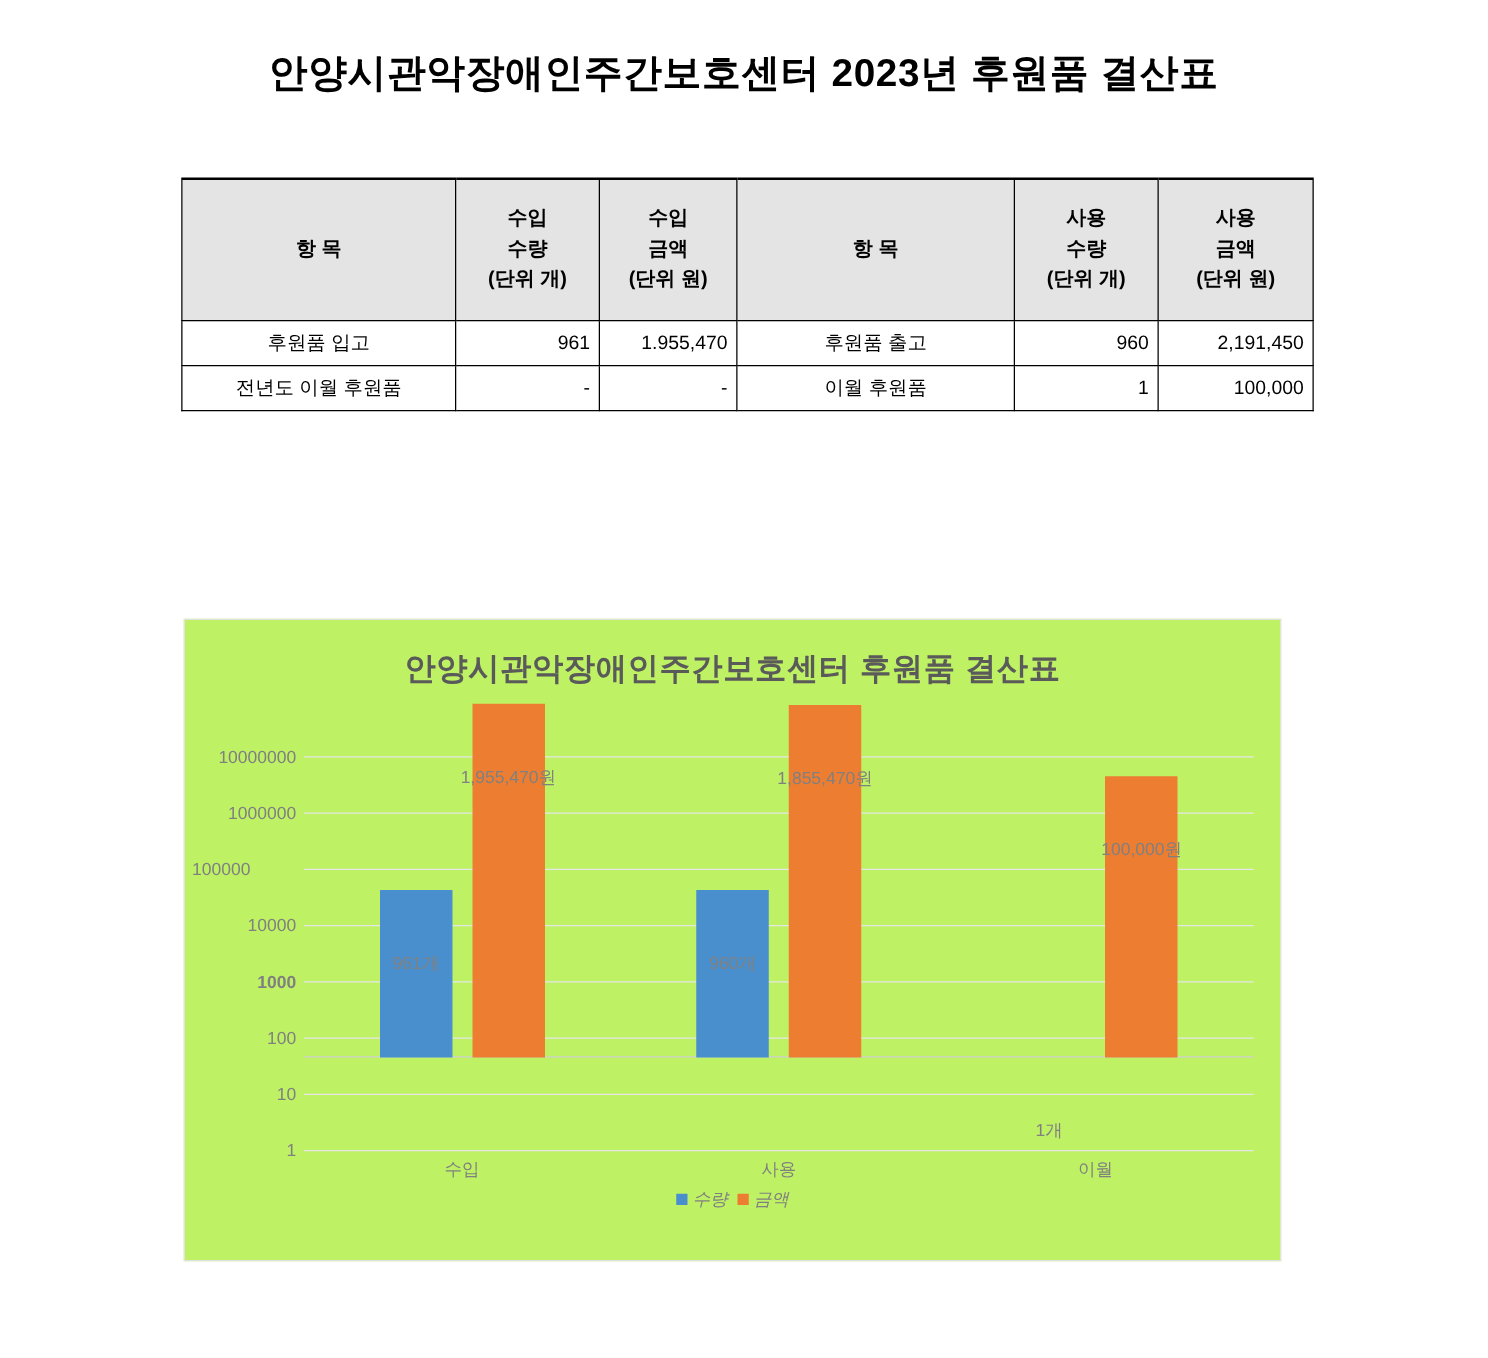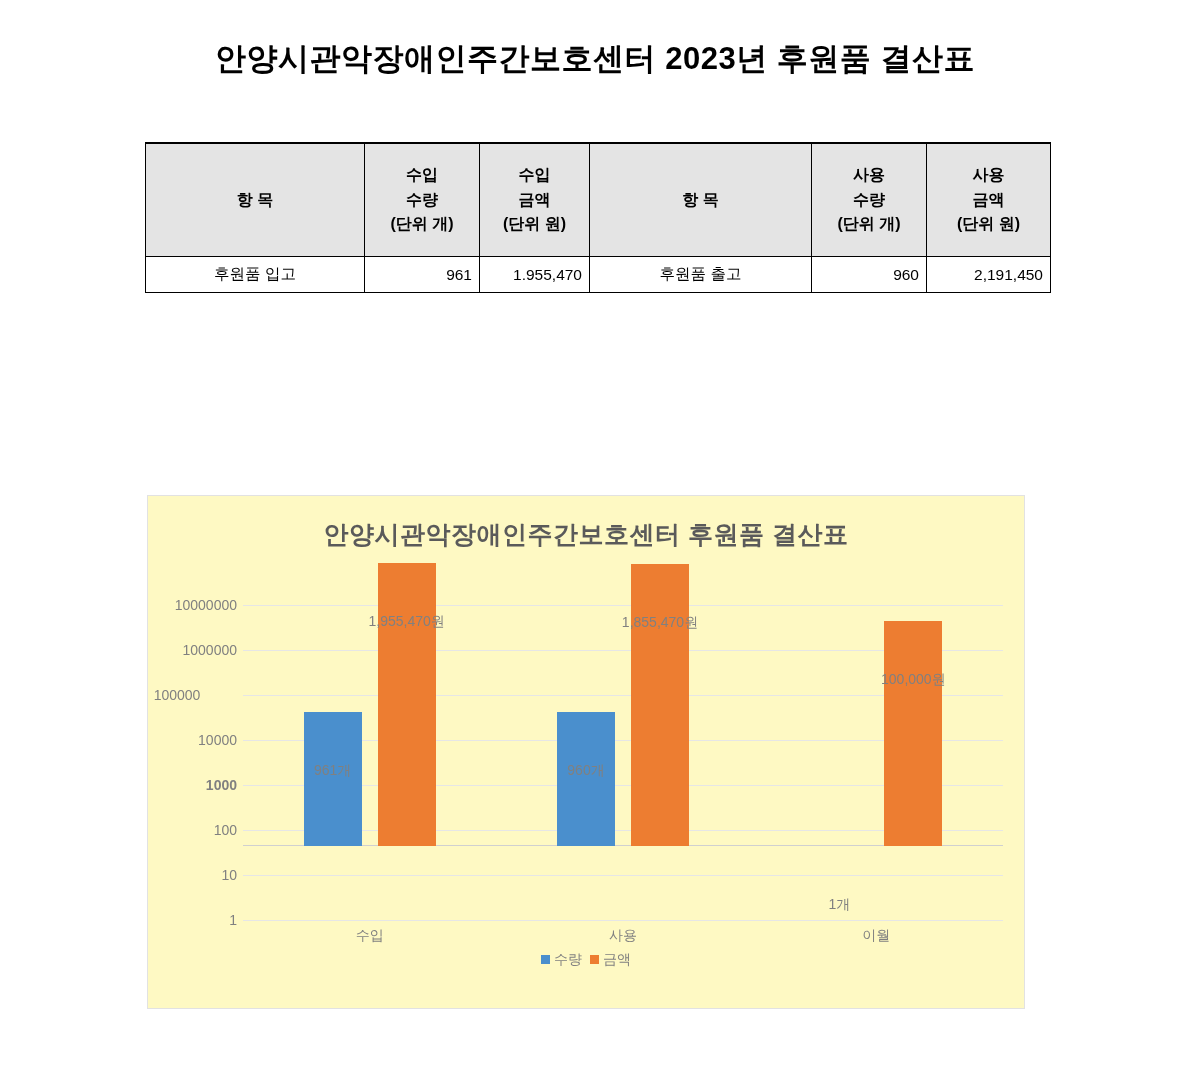--- a/index.html
+++ b/index.html
@@ -80,21 +80,21 @@
   .col-qty2 { width: 115px; }
   .col-amt2 { width: 124px; }
 
   
   .chart-card {
     position: absolute;
     left: 147px;
     top: 495px;
     width: 876px;
     height: 512px;
-    background: #fef9c3;
+    background: #bef264;
     border: 1px solid #e2e2e2;
   }
   .chart-title {
     text-align: center;
     font-size: 25px;
     font-weight: bold;
     color: #5a5a5a;
     margin-top: 22px;
     letter-spacing: 0.5px;
   }
@@ -154,20 +154,21 @@
     white-space: nowrap;
   }
   .legend {
     position: absolute;
     left: 0;
     top: 455px;
     width: 876px;
     text-align: center;
     font-size: 14px;
     color: #808080;
+    font-style: italic;
   }
   .legend .key {
     display: inline-block;
     width: 9px;
     height: 9px;
     margin-right: 4px;
     position: relative;
     top: 0px;
   }
   .legend .item { margin: 0 4px; }
@@ -218,20 +219,28 @@
 
       <tr class="data-row">
         <td class="label">후원품 입고</td>
         <td class="num">961</td>
         <td class="num">1.955,470</td>
         <td class="label">후원품 출고</td>
         <td class="num">960</td>
         <td class="num">2,191,450</td>
       </tr>
 
+      <tr class="data-row last-row">
+        <td class="label">전년도 이월 후원품</td>
+        <td class="num">-</td>
+        <td class="num">-</td>
+        <td class="label">이월 후원품</td>
+        <td class="num">1</td>
+        <td class="num">100,000</td>
+      </tr>
     </tbody>
   </table>
 </div>
 
 <div class="chart-card">
   <div class="chart-title">안양시관악장애인주간보호센터 후원품 결산표</div>
   <div class="plot" id="plot">
       <div class="grid-line" style="top: 0px;"></div>
       <div class="ytick" style="top: 0px;">10000000</div>
       <div class="grid-line" style="top: 45px;"></div>

